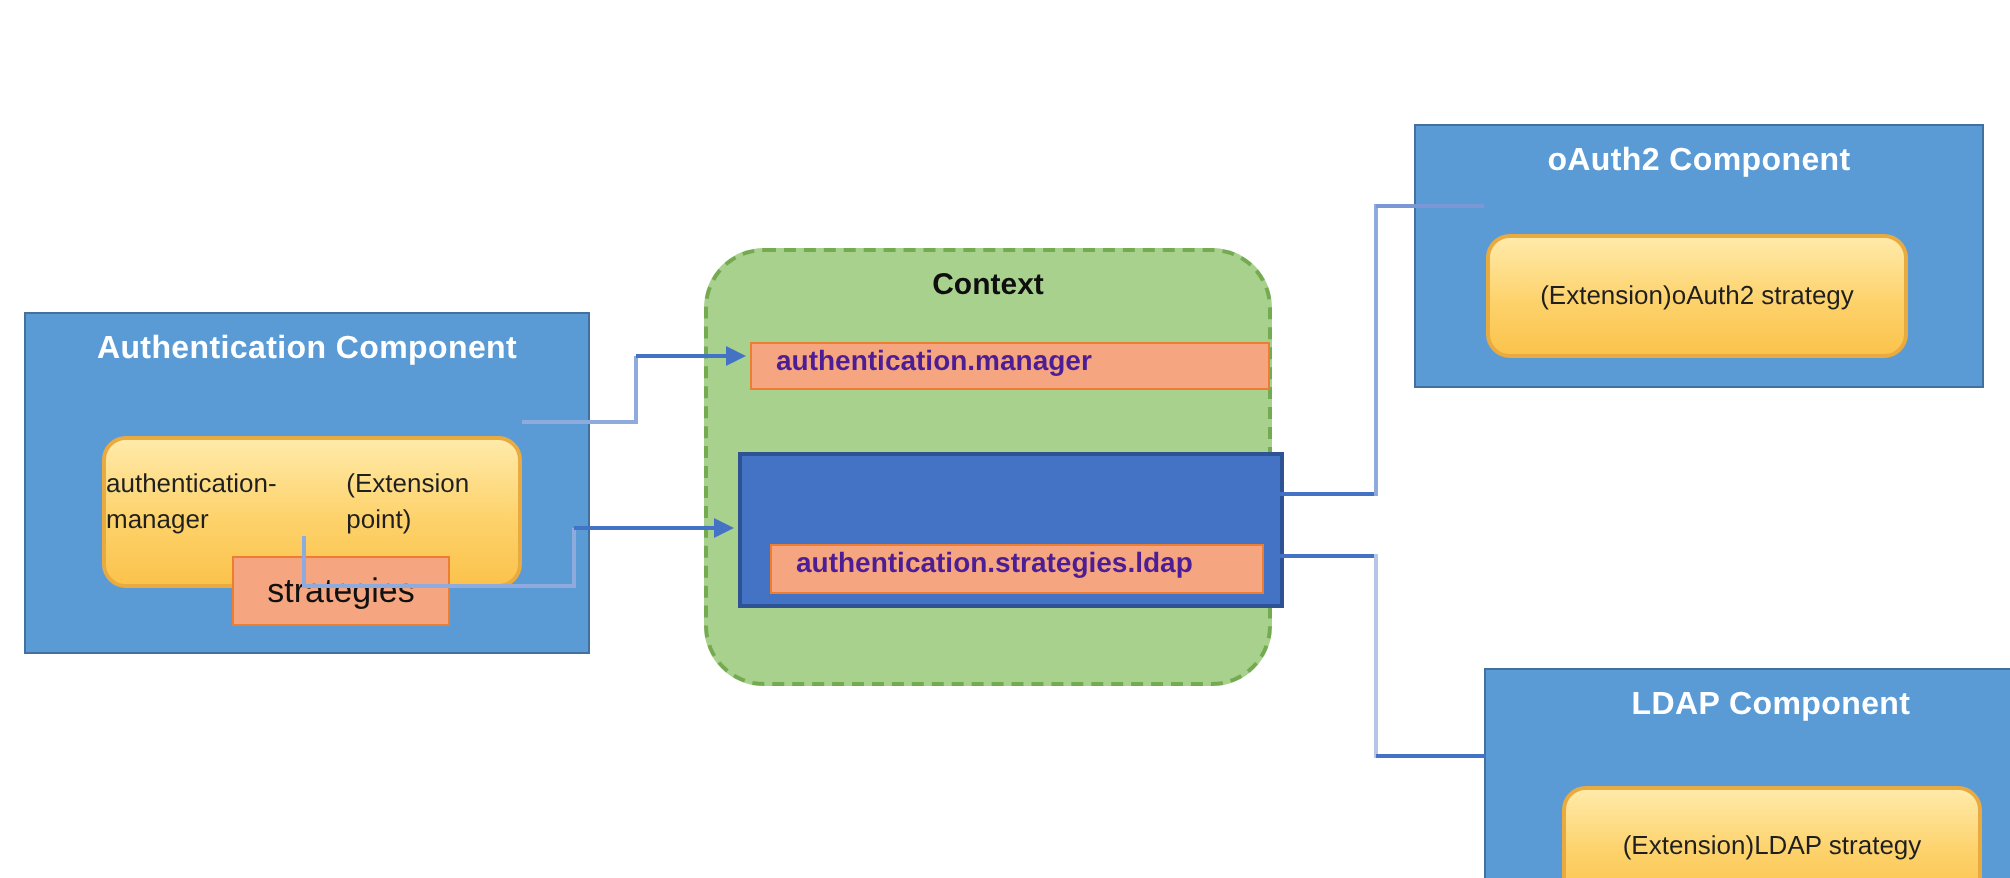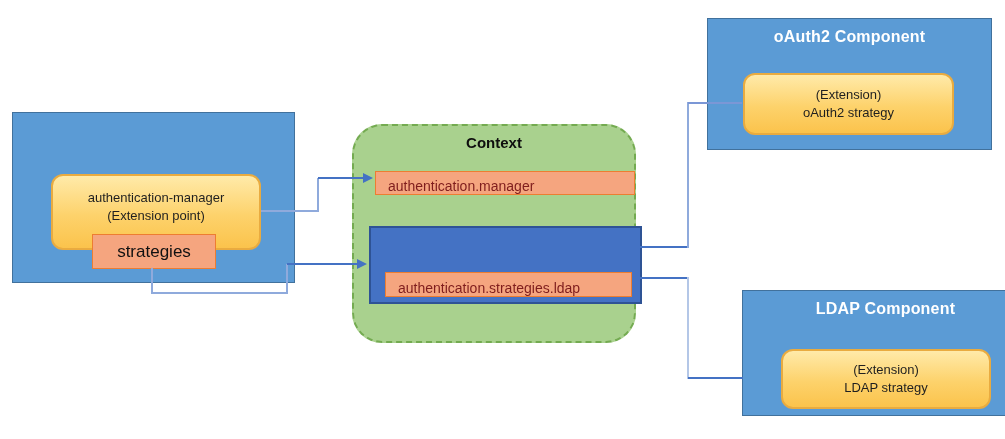--- a/index.html
+++ b/index.html
@@ -3,35 +3,36 @@
 <meta charset="utf-8">
 <style>
   html,body{margin:0;padding:0;background:#fff;}
   #canvas{
     position:relative;width:1005px;height:439px;background:#ffffff;
     font-family:"Liberation Sans",sans-serif;overflow:hidden;
   }
   .component{
     position:absolute;background:#5b9bd5;border:1.5px solid #41719c;
     box-sizing:border-box;
+    margin-top:44px;
   }
   .component-title{
     text-align:center;color:#ffffff;font-weight:bold;font-size:16px;
     padding-top:9px;letter-spacing:.2px;
   }
   .ext-box{
     position:absolute;box-sizing:border-box;border-radius:12px;
     background:linear-gradient(180deg,#ffeaa9 0%,#fdd26b 55%,#fbc34c 100%);
     border:2px solid #e9ab40;
-    display:flex;flex-direction:column;align-items:center;justify-content:center;
+    display:flex;flex-direction:row;align-items:center;justify-content:center;
     font-size:13px;color:#1f1f1f;line-height:1.4;
   }
   .binding-bar{
     position:absolute;box-sizing:border-box;background:#f5a57f;border:1.5px solid #ed7d31;
-    display:flex;align-items:flex-end;font-size:14px;color:#7f1d1d;padding-left:12px;
+    display:flex;align-items:flex-start;font-size:14px;color:#4c1d95;padding-left:12px;font-weight:bold;
   }
   #strategies-box{
     position:absolute;box-sizing:border-box;background:#f5a57f;border:1.5px solid #ed7d31;
     display:flex;align-items:center;justify-content:center;
     font-size:17px;color:#111111;
   }
   #context-box{
     position:absolute;left:352px;top:124px;width:284px;height:219px;
     box-sizing:border-box;background:#a9d18e;border:2px dashed #74ab51;border-radius:30px;
   }
@@ -46,25 +47,26 @@
     position:absolute;left:0;top:0;width:1005px;height:439px;
     pointer-events:none;z-index:10;
   }
 </style>
 </head>
 <body>
 
 <div id="canvas">
 
   <div class="component" style="left:12px;top:112px;width:283px;height:171px;">
+    <div class="component-title">Authentication Component</div>
     <div class="ext-box" style="left:38px;top:61px;width:210px;height:76px;padding-bottom:10px;">
       <div>authentication-manager</div>
       <div>(Extension point)</div>
     </div>
-    <div id="strategies-box" style="left:79px;top:121px;width:124px;height:35px;">
+    <div id="strategies-box" style="left:103px;top:121px;width:109px;height:35px;">
       <span>strategies</span>
     </div>
   </div>
 
   <div id="context-box">
     <div id="context-title">Context</div>
     <div class="binding-bar" style="left:21px;top:45px;width:260px;height:24px;">
       <span>authentication.manager</span>
     </div>
     <div id="strategies-group-box">

